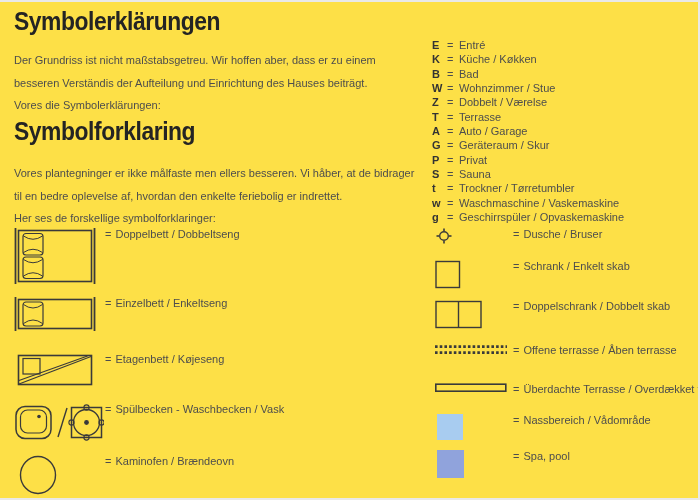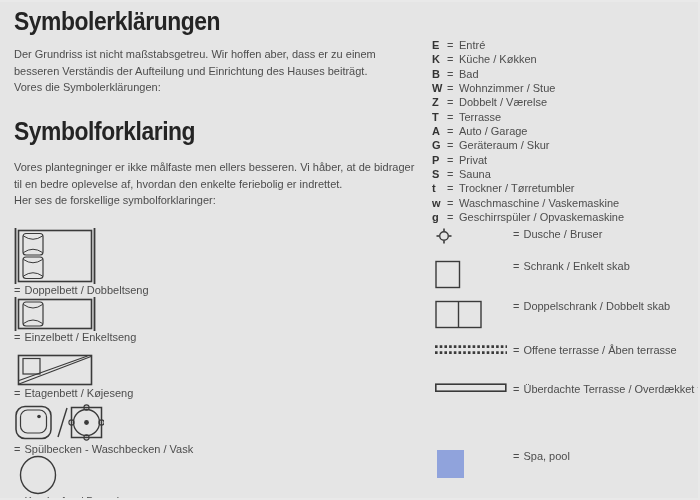--- a/index.html
+++ b/index.html
@@ -1,39 +1,39 @@
 <!DOCTYPE html>
 <html><head>
 <meta charset="utf-8">
 <style>
   * { margin:0; padding:0; box-sizing:border-box; }
   html,body { background:#fff; }
   body { font-family:"Liberation Sans", sans-serif; color:#4a4a4a; }
   .page {
-    position:relative; width:700px; height:500px; background:#e5e5e5;
+    position:relative; width:700px; height:500px; background:#fde047;
     border-top:2px solid #e9e9e9; border-right:2px solid #e9e9e9; border-bottom:2px solid #e9e9e9;
     overflow:hidden;
   }
   .heading {
     position:absolute; left:14px;
     font-size:26px; font-weight:bold; color:#242424; letter-spacing:-0.5px;
     transform:scaleX(0.88); transform-origin:left center; white-space:nowrap;
   }
   .para { position:absolute; left:14px; font-size:11px; line-height:16.5px; color:#4d4d4d; }
-  .para div { white-space:nowrap; }
+  .para div { white-space:nowrap;margin-top:6px; }
 
   
   .codes { position:absolute; left:432px; top:36px; width:262px; }
   .code-row { display:flex; font-size:11px; line-height:14.35px; color:#4d4d4d; }
   .code-letter { width:15px; font-weight:bold; color:#333; }
   .code-eq { width:12px; }
 
   
   .sym-row { position:absolute; display:flex; align-items:flex-start; }
-  .sym-row.left { left:14px;flex-direction:column; }
+  .sym-row.left { left:14px; }
   .sym-row.right { left:432px; }
   .sym-icon-cell { display:flex; align-items:center; }
   .sym-row.left  .sym-icon-cell { width:91px; }
   .sym-row.right .sym-icon-cell { width:81px; }
   .sym-label { font-size:11px; color:#4d4d4d; white-space:nowrap; }
   .sym-label .eq { margin-right:4px; }
 
   svg { display:block; }
   .swatch { display:inline-block; }
 </style>
@@ -239,20 +239,26 @@
 
   <div class="sym-row right" style="top:381px;height:12px">
     <span class="sym-icon-cell" style="padding-left:3px">
       <svg width="72" height="10" viewBox="0 0 72 10">
         <rect x="0.8" y="1.2" width="70" height="7" fill="none" stroke="#3a3a3a" stroke-width="1.6"></rect>
       </svg>
     </span>
     <span class="sym-label"><span class="eq">=</span><span>Überdachte Terrasse / Overdækket terrasse</span></span>
   </div>
 
+  <div class="sym-row right" style="top:412px;height:27px">
+    <span class="sym-icon-cell" style="padding-left:5px">
+      <span class="swatch" style="width: 26px; height: 26px; background-color: rgb(168, 204, 240);"></span>
+    </span>
+    <span class="sym-label"><span class="eq">=</span><span>Nassbereich / Vådområde</span></span>
+  </div>
 
   <div class="sym-row right" style="top:448px;height:29px">
     <span class="sym-icon-cell" style="padding-left:5px">
       <span class="swatch" style="width: 27px; height: 28px; background-color: rgb(144, 163, 220);"></span>
     </span>
     <span class="sym-label"><span class="eq">=</span><span>Spa, pool</span></span>
   </div>
 
 </div>
 

